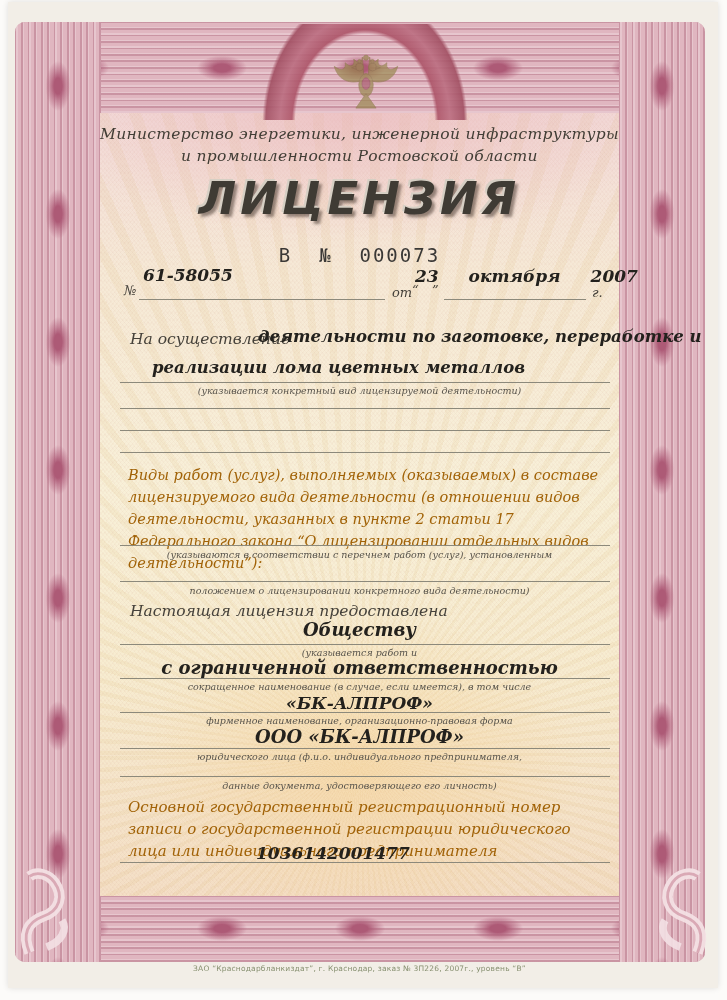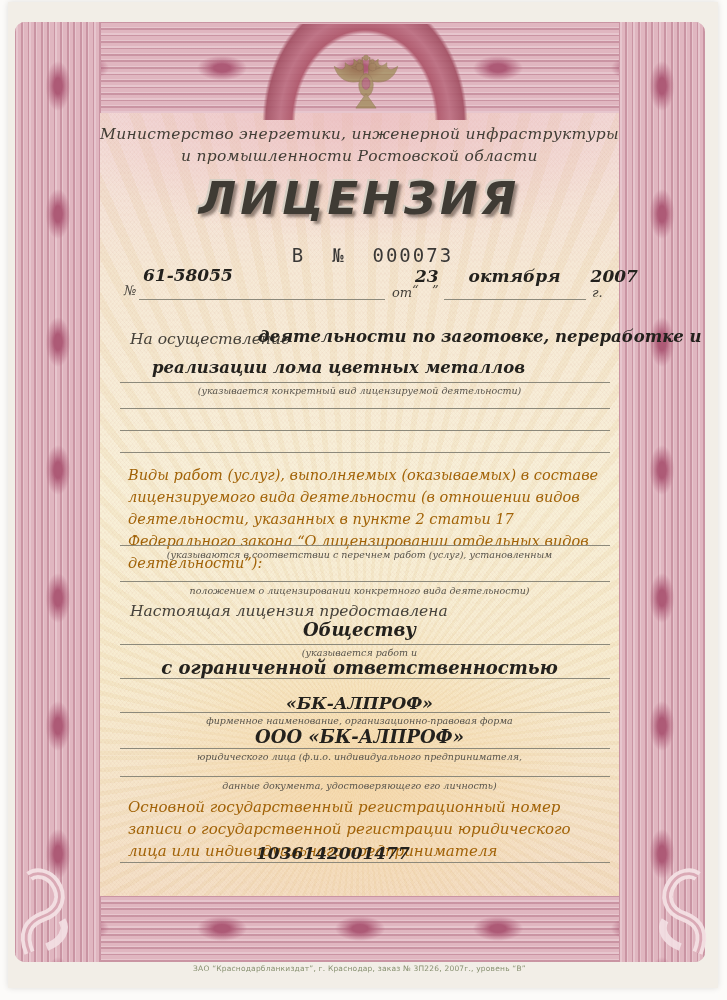--- a/index.html
+++ b/index.html
@@ -44,21 +44,21 @@
   
   .t{position:absolute;color:#45413a;}
   .center{left:100px;width:519px;text-align:center;}
   .script{font-style:italic;font-size:15.5px;}
   .bold-fill{font-style:italic;font-weight:bold;color:#23211d;font-size:17px;}
   .caption{font-style:italic;font-size:9.5px;color:#57534b;}
   .ministry{font-style:italic;font-size:15.5px;letter-spacing:.3px;color:#413d35;}
   .title{font-family:"DejaVu Sans",sans-serif;font-weight:bold;font-style:italic;
     font-size:45px;letter-spacing:4px;color:#3f3b34;
     text-shadow:-2px -2px 0 #d6cfc4,-1px -1px 0 #eae4da,3px 3px 3px rgba(70,55,45,.55);}
-  .series{font-family:"DejaVu Sans Mono",monospace;font-size:19px;letter-spacing:2px;color:#3a3836;white-space:pre;padding-left:13px;}
+  .series{font-family:"DejaVu Sans Mono",monospace;font-size:19px;letter-spacing:2px;color:#3a3836;white-space:pre;}
   .date-val{font-style:italic;font-weight:bold;color:#23211d;font-size:17px;word-spacing:24px;white-space:pre;}
   .para{font-style:italic;font-size:14.5px;line-height:22px;text-align:left;color:#a16207;}
   .rule{position:absolute;height:1px;background:#8c897b;left:120px;width:490px;}
   .imprint{font-family:"DejaVu Sans",sans-serif;font-size:7.5px;color:#879070;letter-spacing:.2px;}
 </style>
 </head>
 <body>
 
 <div class="page">
   <div class="paper"></div>
@@ -129,20 +129,21 @@
   <div class="t center caption" style="top:549px">(указываются в соответствии с перечнем работ (услуг), установленным</div>
   <div class="rule" style="top:581px"></div>
   <div class="t center caption" style="top:585px">положением о лицензировании конкретного вида деятельности)</div>
 
   <div class="t script" style="left:130px;top:602px">Настоящая лицензия предоставлена</div>
   <div class="t center bold-fill" style="top:619px;font-size:18px">Обществу</div>
   <div class="rule" style="top:644px"></div>
   <div class="t center caption" style="top:647px">(указывается работ и</div>
   <div class="t center bold-fill" style="top:657px;font-size:18px">с ограниченной ответственностью</div>
   <div class="rule" style="top:678px"></div>
+  <div class="t center caption" style="top:681px">сокращенное наименование (в случае, если имеется), в том числе</div>
   <div class="t center bold-fill" style="top:693px">«БК-АЛПРОФ»</div>
   <div class="rule" style="top:712px"></div>
   <div class="t center caption" style="top:715px">фирменное наименование, организационно-правовая форма</div>
   <div class="t center bold-fill" style="top:726px;font-size:18px">ООО «БК-АЛПРОФ»</div>
   <div class="rule" style="top:748px"></div>
   <div class="t center caption" style="top:751px">юридического лица (ф.и.о. индивидуального предпринимателя,</div>
   <div class="rule" style="top:776px"></div>
   <div class="t center caption" style="top:780px">данные документа, удостоверяющего его личность)</div>
 
   <div class="t para" style="left:128px;top:796px;width:482px;font-size:15px">Основной  государственный  регистрационный  номер  записи  о  государственной регистрации  юридического  лица  или  индивидуального  предпринимателя</div>

